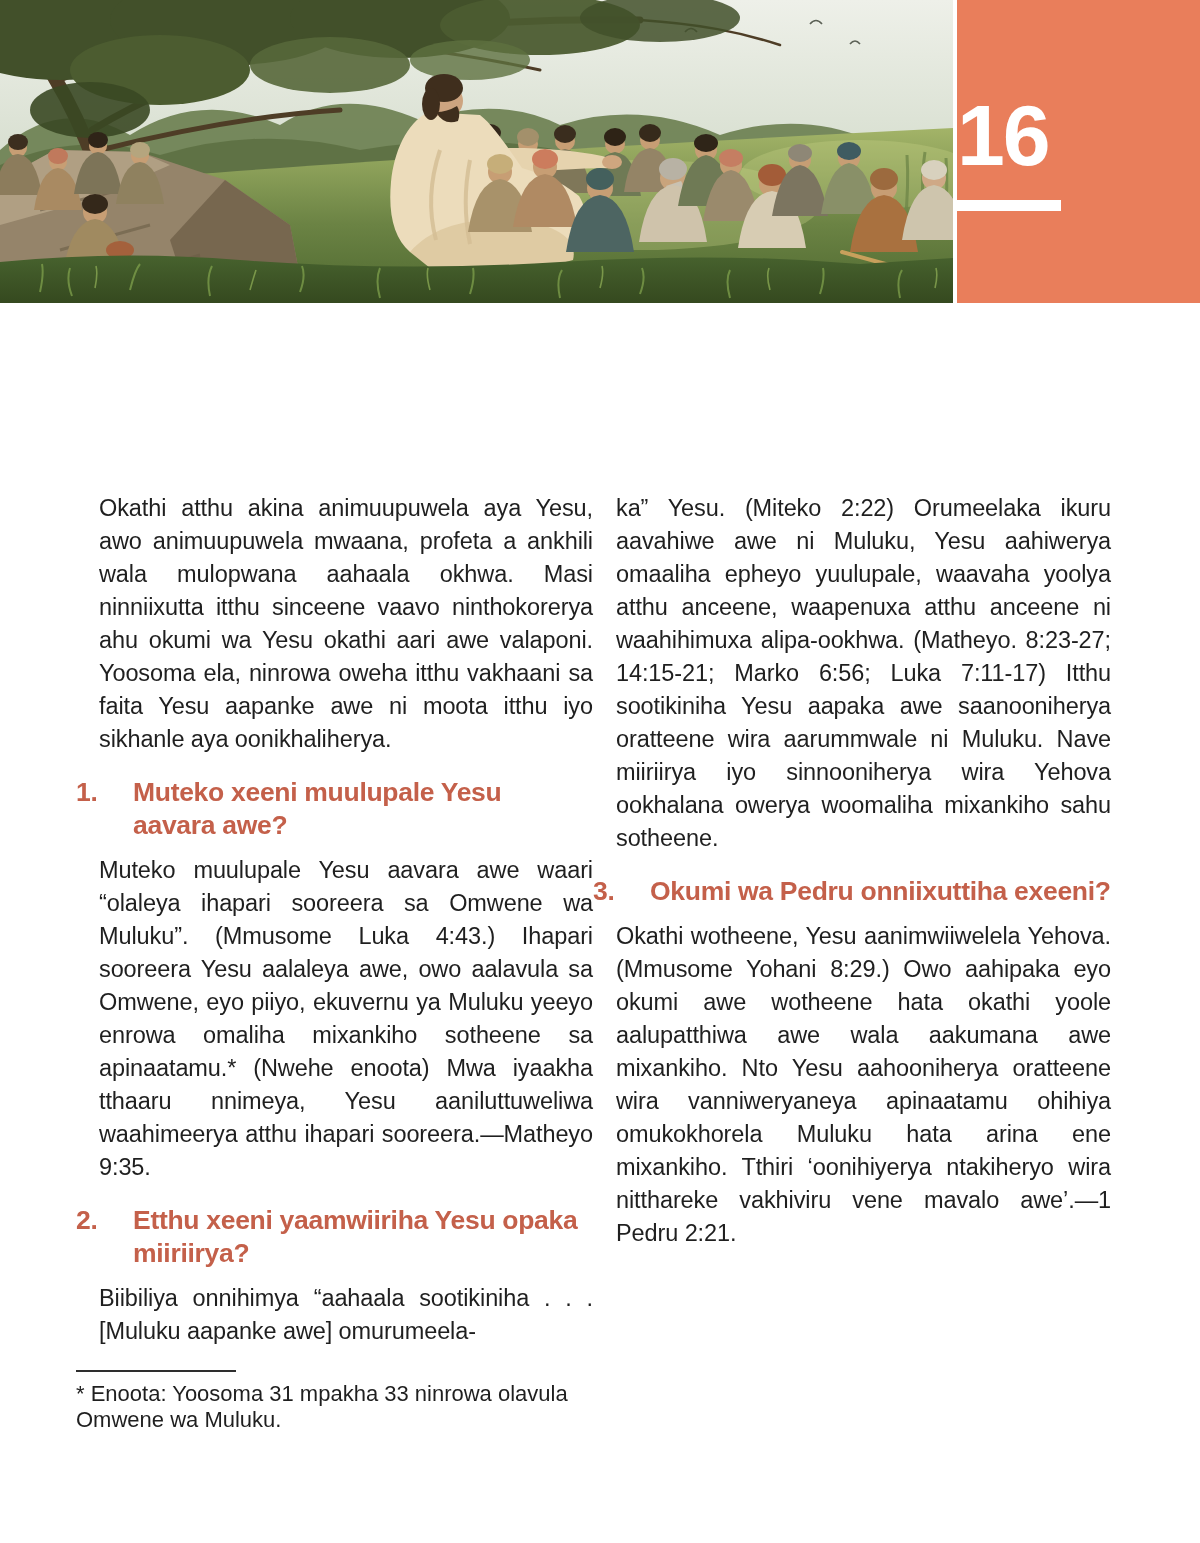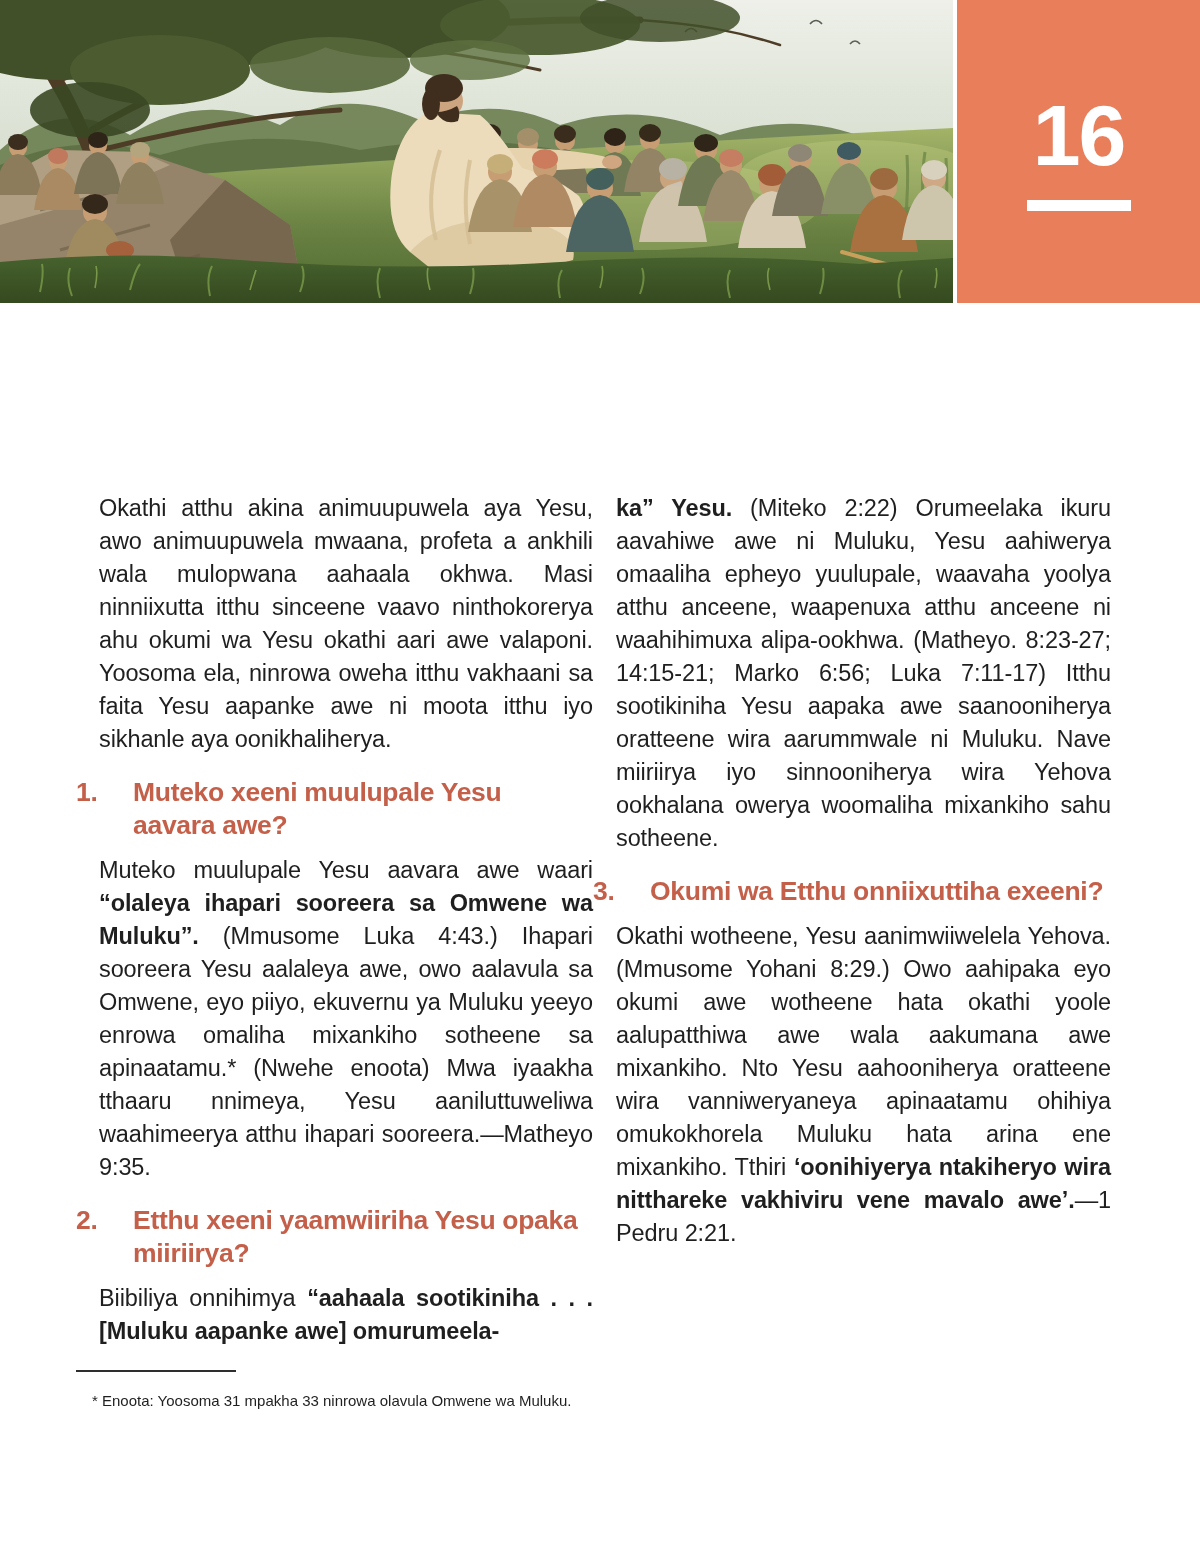--- a/index.html
+++ b/index.html
@@ -13,21 +13,21 @@
     font-family:"Liberation Sans","DejaVu Sans",sans-serif;
     color:var(--body-text);
   }
   
   .hero{position:absolute; left:0; top:0; width:953px; height:303px; overflow:hidden;}
   .hero svg{display:block; width:953px; height:303px;}
   
   .chapter-block{
     position:absolute; left:957px; top:0; width:243px; height:303px;
     background:var(--accent-block);
-    display:flex; flex-direction:column; align-items:center;
+    display:flex; flex-direction:column; align-items:flex-start;
     padding-top:92px; box-sizing:border-box;
   }
   .chapter-number{
     color:var(--chapter-number); font-size:86px; font-weight:bold; line-height:1;
     letter-spacing:-2px;
   }
   .chapter-underline{width:104px; height:11px; background:var(--chapter-number); margin-top:22px;}
   
   .page-title{
     position:absolute; left:76px; top:349px; width:900px;
@@ -45,24 +45,24 @@
     color:var(--body-text); letter-spacing:-0.1px;
   }
   .indent{padding-left:23px;}
   .sec-h{
     display:flex; margin:20px 0 12px 0;
     font-size:26.5px; line-height:33px; font-weight:bold; color:var(--heading);
     letter-spacing:-0.3px;
   }
   .sec-num{flex:0 0 25px;}
   .sec-text{flex:1; white-space:pre-line;margin-left:32px;}
-  strong{font-weight:bold;}
+  strong{font-weight:normal;}
   
   .footnote-divider{width:160px; border:0; border-top:2px solid #2e2e2e; margin:22px 0 9px 0;}
-  .footnote-text{margin:16px; font-size:15px; line-height:26px; text-align:left; color:var(--body-text);}
+  .footnote-text{margin:0; font-size:22px; line-height:26px; text-align:left; color:var(--body-text);}
 </style>
 </head>
 <body>
 
 <div class="page">
 
   <div class="hero" role="img" aria-label="Jesus seated on a rock under a tree, teaching a crowd seated on a grassy hillside">
     <svg viewBox="0 0 953 303" preserveAspectRatio="none">
       <defs>
         <linearGradient id="g-sky" x1="0" y1="0" x2="0" y2="1">
@@ -292,19 +292,19 @@
 
       <hr class="footnote-divider">
       <p class="footnote-text">* Enoota: Yoosoma 31 mpakha 33 ninrowa olavula Omwene wa Muluku.</p>
     </div>
 
     <div class="col" style="width:518px">
       <p class="body-p indent"><strong>ka” Yesu.</strong><span> (Miteko 2:22) Orumeelaka ikuru aavahiwe awe ni Muluku, Yesu aahiwerya omaaliha epheyo yuulupale, waavaha yoolya atthu anceene, waapenuxa atthu anceene ni waahihimuxa alipa-ookhwa. (Matheyo. 8:23-27; 14:15-21; Marko 6:56; Luka 7:11-17) Itthu sootikiniha Yesu aapaka awe saanooniherya oratteene wira aarummwale ni Muluku. Nave miiriirya iyo sinnooniherya wira Yehova ookhalana owerya woomaliha mixankiho sahu sotheene.</span></p>
 
       <h2 class="sec-h">
         <span class="sec-num">3.</span>
-        <span class="sec-text">Okumi wa Etthu onniixuttiha exeeni?</span>
+        <span class="sec-text">Okumi wa Pedru onniixuttiha exeeni?</span>
       </h2>
       <p class="body-p indent"><span>Okathi wotheene, Yesu aanimwiiwelela Yehova. (Mmusome Yohani 8:29.) Owo aahipaka eyo okumi awe wotheene hata okathi yoole aalupatthiwa awe wala aakumana awe mixankiho. Nto Yesu aahooniherya oratteene wira vanniweryaneya apinaatamu ohihiya omukokhorela Muluku hata arina ene mixankiho. Tthiri </span><strong>‘oonihiyerya ntakiheryo wira nitthareke vakhiviru vene mavalo awe’.</strong><span>—1 Pedru 2:21.</span></p>
     </div>
 
   </div>
 </div>
 
 </body></html>

